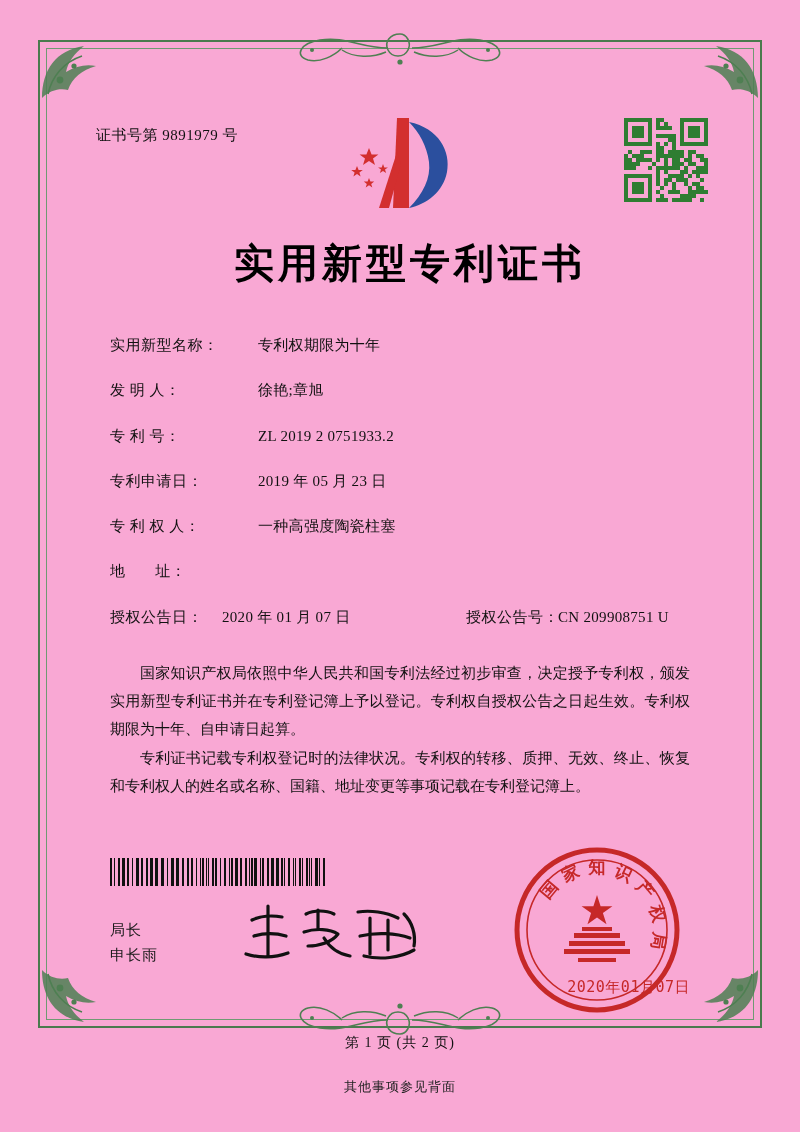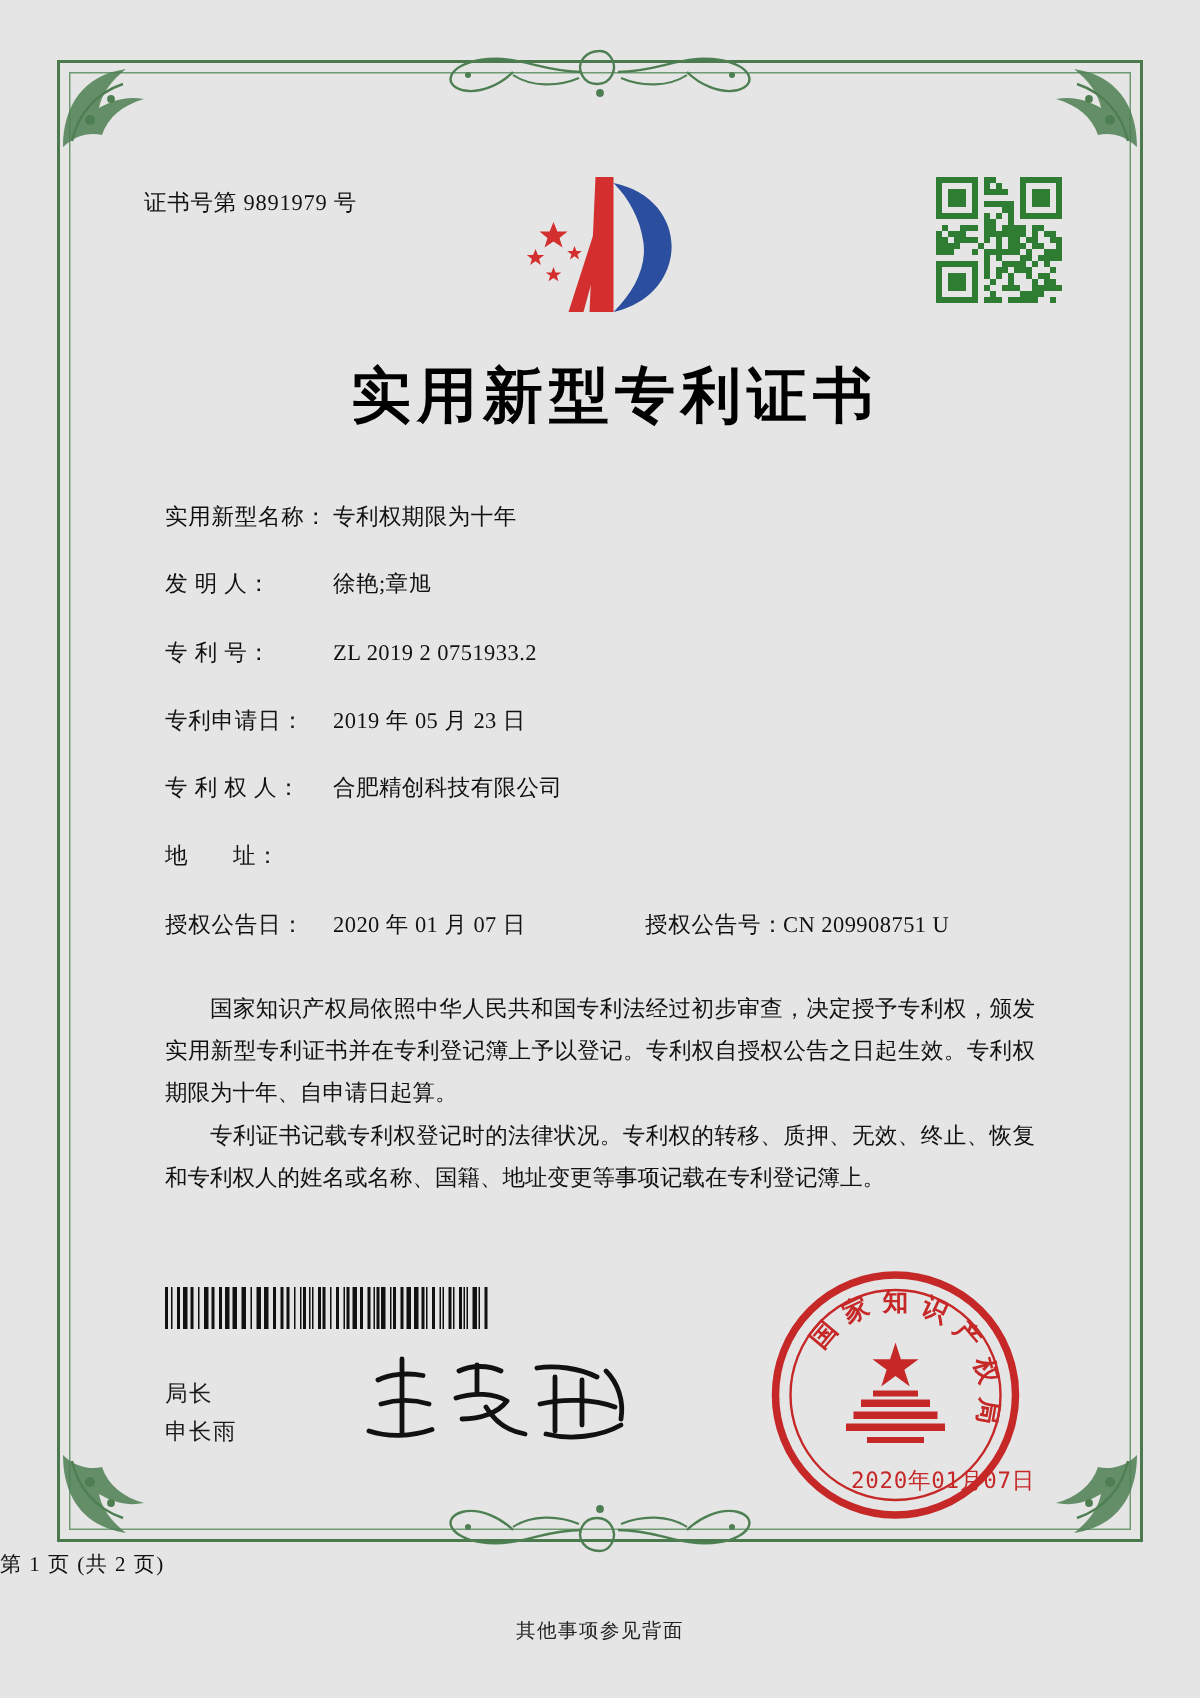--- a/index.html
+++ b/index.html
@@ -9,21 +9,21 @@
   }
   body {
     font-family: "Liberation Serif", "DejaVu Serif", serif;
     color: #1a1a1a;
   }
   .page {
     position: relative;
     width: 800px;
     height: 1132px;
     margin: 0 auto;
-    background: #e5e5e5;
+    background: #f9a8d4;
     overflow: hidden;
   }
 
   
   .border-outer {
     position: absolute;
     left: 38px;
     top: 40px;
     width: 724px;
     height: 988px;
@@ -127,20 +127,21 @@
     top: 334px;
     width: 580px;
     font-size: 15px;
     line-height: 1.55;
     color: #111;
   }
   .field-row {
     display: flex;
     align-items: flex-start;
     margin-bottom: 22px;
+    gap: 36px;
   }
   .field-label {
     width: 112px;
     flex: 0 0 112px;
     letter-spacing: 0.5px;
     white-space: pre;
   }
   .field-value {
     flex: 1;
     letter-spacing: 0.3px;
@@ -223,20 +224,21 @@
     color: #c62828;
     letter-spacing: 0.5px;
     font-family: "DejaVu Sans Mono", monospace;
   }
 
   
   .page-num {
     position: absolute;
     left: 0; right: 0;
     top: 1034px;
+    text-align: center;
     font-size: 14px;
     letter-spacing: 1px;
     color: #111;
   }
   .footnote {
     position: absolute;
     left: 0; right: 0;
     top: 1078px;
     text-align: center;
     font-size: 13px;
@@ -789,21 +791,21 @@
       <div class="field-value">ZL 2019 2 0751933.2</div>
     </div>
 
     <div class="field-row">
       <div class="field-label">专利申请日：</div>
       <div class="field-value">2019 年 05 月 23 日</div>
     </div>
 
     <div class="field-row">
       <div class="field-label">专 利 权 人：</div>
-      <div class="field-value">合肥精创科技有限公司</div>
+      <div class="field-value">一种高强度陶瓷柱塞</div>
     </div>
 
     <div class="field-row">
       <div class="field-label">地       址：</div>
     </div>
 
     <div class="field-row pair">
       <div class="pair-left">
         <div class="field-label">授权公告日：</div>
         <div class="field-value">2020 年 01 月 07 日</div>

